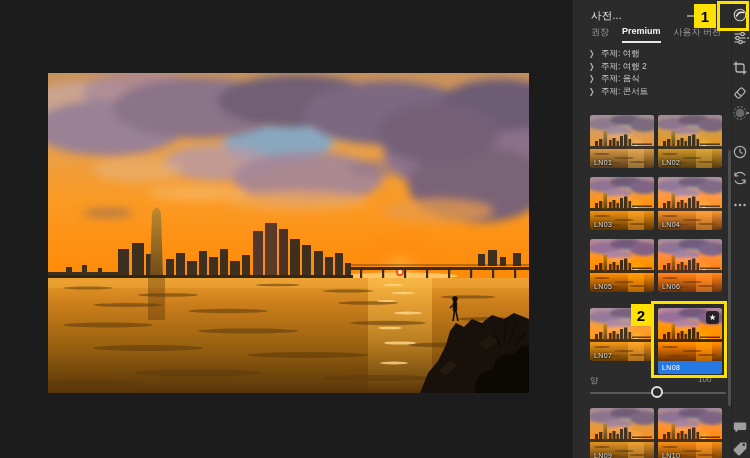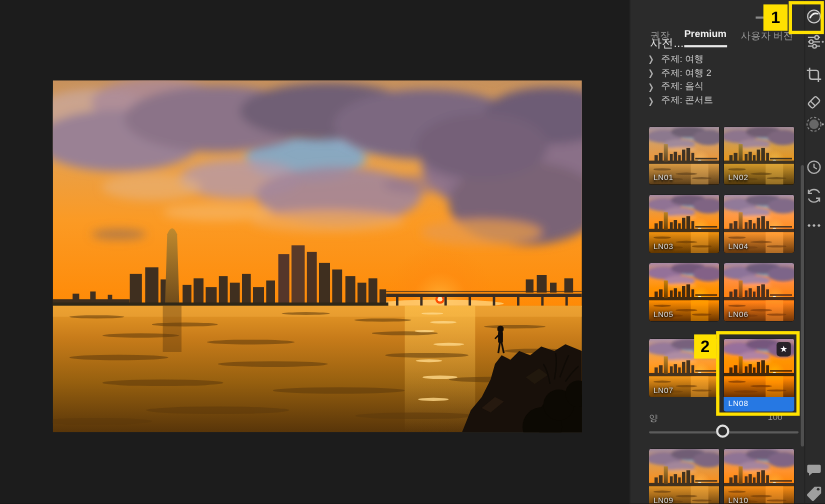--- a/index.html
+++ b/index.html
@@ -3,21 +3,21 @@
 <meta charset="utf-8">
 <style>
   html,body{margin:0;padding:0;background:#101010;}
   #app{position:relative;width:750px;height:458px;overflow:hidden;background:#1d1d1d;
        font-family:"Liberation Sans",sans-serif;-webkit-font-smoothing:antialiased;}
   
   #canvas{position:absolute;left:0;top:0;width:572px;height:458px;background:#1c1c1c;}
   #photo{position:absolute;left:48px;top:73px;width:481px;height:320px;display:block;}
   
   #panel{position:absolute;left:572px;top:0;width:159px;height:458px;background:#2b2b2b;border-left:1px solid #202020;box-sizing:border-box;}
-  .panel-title{position:absolute;left:18px;top:9px;font-size:10.5px;color:#e3e3e3;letter-spacing:.2px;margin-top:24px;}
+  .panel-title{position:absolute;left:18px;top:9px;font-size:10.5px;color:#e3e3e3;letter-spacing:.2px;}
   .panel-dash{position:absolute;left:114px;top:15px;width:8px;height:2px;background:#8a8a8a;}
   .tabs{position:absolute;left:18px;top:26px;display:flex;gap:13px;}
   .tab{font-size:9px;color:#9a9a9a;padding-bottom:4px;cursor:default;white-space:nowrap;}
   .tab.active{color:#f2f2f2;font-weight:bold;border-bottom:2px solid #e8e8e8;}
   .groups{position:absolute;left:16px;top:48px;width:130px;}
   .group-row{height:12.6px;display:flex;align-items:center;gap:5px;}
   .chev{width:7px;font-size:6.5px;color:#b0b0b0;transform:scaleY(1.2);}
   .group-row.expanded .chev{transform:rotate(90deg) scaleY(1.2);}
   .group-label{font-size:8.5px;color:#cdcdcd;white-space:nowrap;}
   .grid{position:absolute;display:grid;grid-template-columns:64px 64px;column-gap:4px;row-gap:9px;}

